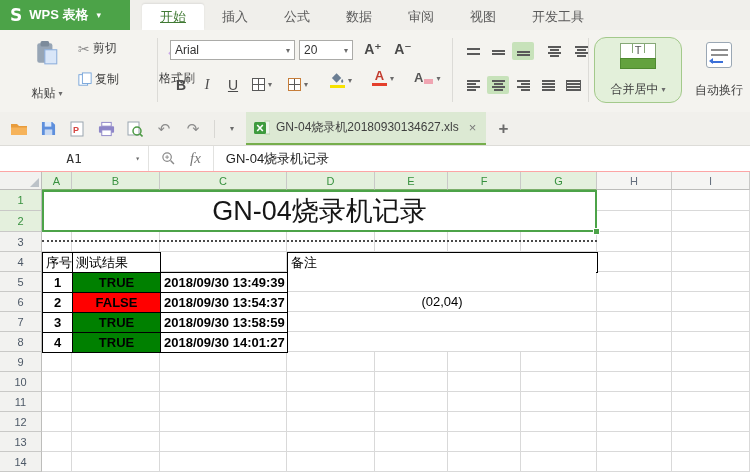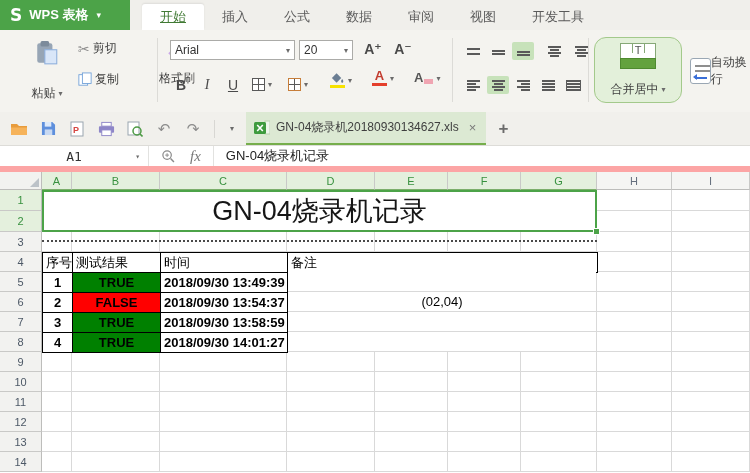--- a/index.html
+++ b/index.html
@@ -55,40 +55,40 @@
   .abtn{width:22px;height:18px;display:flex;align-items:center;justify-content:center;border-radius:2px;cursor:pointer;}
   .abtn.on{background:#C7E2BA;}
 
   
   .merge-btn{position:absolute;left:594px;top:7px;width:88px;height:66px;border:1px solid #A3C98B;background:#E3F0DA;border-radius:12px;display:flex;flex-direction:column;align-items:center;justify-content:space-between;padding:5px 2px 4px;box-sizing:border-box;cursor:pointer;}
   .merge-ico{width:36px;height:26px;border:1px solid #86A877;position:relative;box-sizing:border-box;
     background:linear-gradient(#86A877,#86A877) 11px 0/1px 9px no-repeat,
                linear-gradient(#86A877,#86A877) 23px 0/1px 9px no-repeat,#fff;}
   .merge-ico::before{content:"T";position:absolute;left:50%;top:0;transform:translateX(-50%);font-size:11px;color:#555;}
   .merge-ico::after{content:"";position:absolute;left:-1px;right:-1px;bottom:-1px;height:9px;background:#63A23E;border:1px solid #4E8A2F;}
-  .wrap-btn{position:absolute;left:690px;top:7px;width:58px;height:66px;display:flex;align-items:center;justify-content:space-between;padding:5px 0 4px;box-sizing:border-box;cursor:pointer;}
+  .wrap-btn{position:absolute;left:690px;top:7px;width:58px;height:66px;display:flex;flex-direction:column;align-items:center;justify-content:space-between;padding:5px 0 4px;box-sizing:border-box;cursor:pointer;}
   .wrap-ico{width:26px;height:26px;border:1px solid #9AA7B4;border-radius:3px;background:
       linear-gradient(#8F8F8F,#8F8F8F) 4px 6px/17px 2px no-repeat,
       linear-gradient(#8F8F8F,#8F8F8F) 4px 11px/17px 2px no-repeat,
       linear-gradient(#3A6FD8,#3A6FD8) 4px 18px/12px 2px no-repeat,#fff;position:relative;box-sizing:border-box;}
   .wrap-ico::after{content:"";position:absolute;left:2px;bottom:3px;border-top:3px solid transparent;border-bottom:3px solid transparent;border-right:4px solid #3A6FD8;}
 
   
   .qatrow{position:absolute;left:0;top:112px;width:750px;height:33px;background:#F1F0EC;display:flex;align-items:center;}
   .qat{display:flex;align-items:center;gap:9px;padding-left:9px;}
   .qbtn{display:inline-flex;align-items:center;justify-content:center;width:20px;height:20px;cursor:pointer;}
   .uglyph{font-size:15px;color:#8B8B8B;font-family:"DejaVu Sans",sans-serif;}
   .qsep{width:1px;height:18px;background:#D8D7D3;margin:0 2px;}
   .doctab{margin-left:8px;height:33px;display:flex;align-items:center;gap:6px;background:#DCE9D3;border-bottom:2px solid #76AE4C;padding:0 10px 0 8px;box-sizing:border-box;cursor:pointer;}
   .doctab-title{font-size:12px;color:#3F3F3F;}
   .doctab-close{font-size:13px;color:#7A7A7A;margin-left:4px;cursor:pointer;}
   .newtab{font-size:17px;color:#6B6B6B;margin-left:12px;cursor:pointer;font-weight:bold;}
 
   
-  .fbar{position:absolute;left:0;top:145px;width:750px;height:27px;background:#fff;border-top:1px solid #DDDCD8;border-bottom:6px solid #fca5a5;display:flex;align-items:center;box-sizing:border-box;}
+  .fbar{position:absolute;left:0;top:145px;width:750px;height:27px;background:#fff;border-top:1px solid #DDDCD8;border-bottom:1px solid #fca5a5;display:flex;align-items:center;box-sizing:border-box;}
   .namebox{width:148px;height:100%;display:flex;align-items:center;justify-content:center;position:relative;border-right:1px solid #E2E2E0;font-size:13px;color:#333;font-family:"DejaVu Sans Mono",monospace;}
   .namebox .caret{position:absolute;right:8px;}
   .fx-zone{display:flex;align-items:center;gap:14px;padding:0 12px;border-right:1px solid #E2E2E0;height:100%;}
   .fx{font-family:"Liberation Serif",serif;font-style:italic;font-size:15px;color:#777;}
   .fvalue{padding-left:12px;font-size:13px;color:#222;}
 
   
   .sheet{position:absolute;left:0;top:172px;width:750px;height:301px;background:#fff;}
   .corner{position:absolute;left:0;top:0;width:42px;height:18px;background:#F2F2F0;border-right:1px solid #BDBDBB;border-bottom:1px solid #BDBDBB;box-sizing:border-box;}
   .corner .tri{position:absolute;right:2px;bottom:2px;width:0;height:0;border-left:9px solid transparent;border-bottom:9px solid #BCC2C8;}
@@ -421,21 +421,20 @@
           <div style="height:20px"></div>
       </div>
 
       <div class="titlecell">GN-04烧录机记录</div>
       <div class="selhandle"></div>
 
       <div class="pagebreak"></div>
 
       <div class="cell bordered hdrcell" style="left:0;top:62px;width:31px;height:21px">序号</div>
       <div class="cell bordered hdrcell" style="left:30px;top:62px;width:89px;height:21px">测试结果</div>
-      <div class="cell bordered hdrcell" style="left:118px;top:62px;width:128px;height:21px">时间</div>
       <div class="cell bordered hdrcell" style="left:245px;top:62px;width:311px;height:21px">备注</div>
 
       <div class="cell bordered idxcell" style="left:0;top:82px;width:31px;height:21px">1</div>
       <div class="cell bordered rescell res-true" style="left:30px;top:82px;width:89px;height:21px">TRUE</div>
       <div class="cell bordered timecell" style="left:118px;top:82px;width:128px;height:21px">2018/09/30 13:49:39</div>
       <div class="cell remcell" style="left:246px;top:82px;width:308px;height:20px"></div>
 
       <div class="cell bordered idxcell" style="left:0;top:102px;width:31px;height:21px">2</div>
       <div class="cell bordered rescell res-false" style="left:30px;top:102px;width:89px;height:21px">FALSE</div>
       <div class="cell bordered timecell" style="left:118px;top:102px;width:128px;height:21px">2018/09/30 13:54:37</div>

